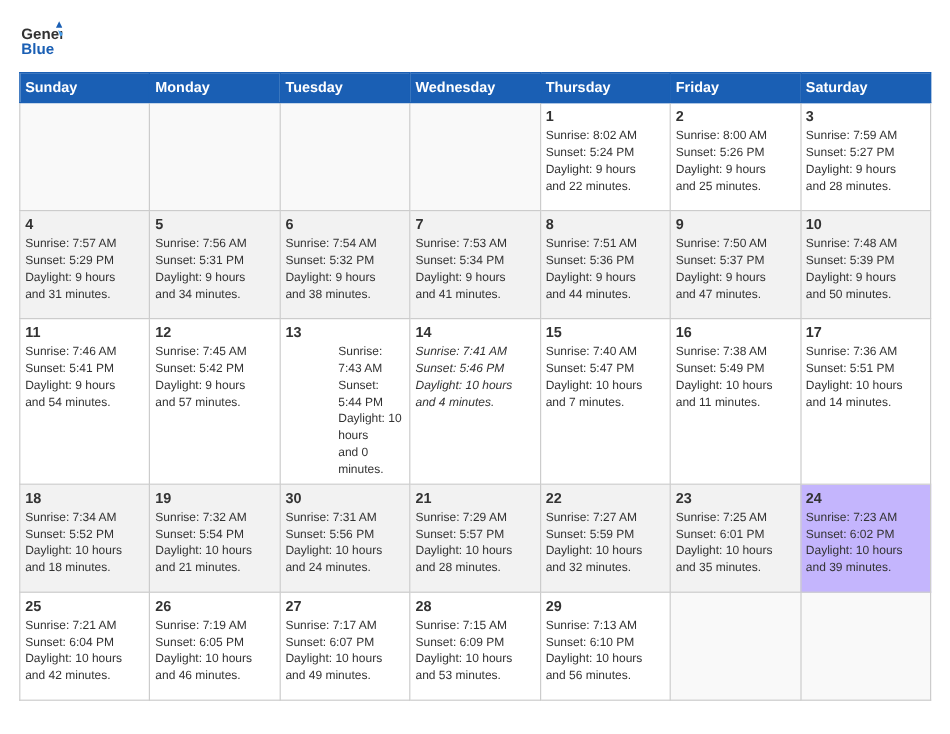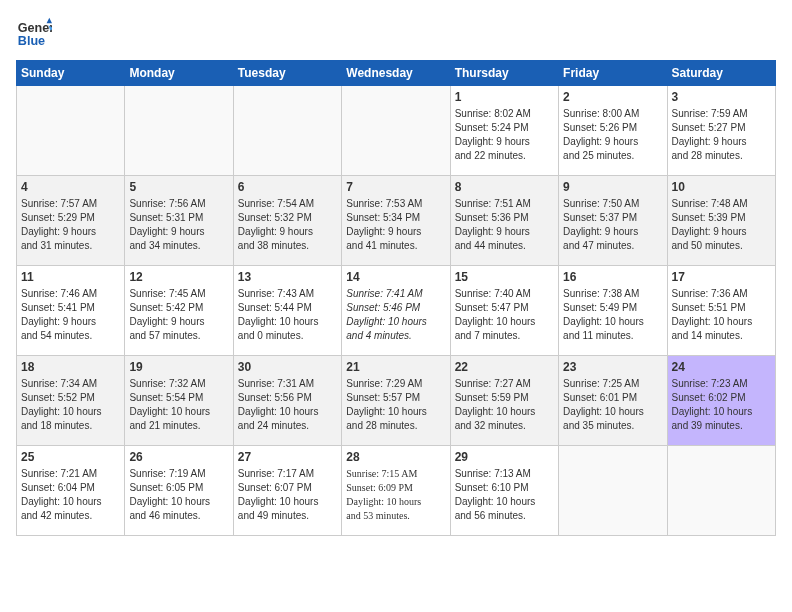--- a/index.html
+++ b/index.html
@@ -197,21 +197,21 @@
         </td>
         <td>
           <span class="day-number">12</span>
           <div class="cell-content" style="white-space: pre-line;">Sunrise: 7:45 AM
 Sunset: 5:42 PM
 Daylight: 9 hours
 and 57 minutes.</div>
         </td>
         <td>
           <span class="day-number">13</span>
-          <div class="cell-content" style="white-space: pre-line;">Sunrise: 7:43 AM
+          <div class="cell-content" style="white-space: pre-line; margin-left: 44px;">Sunrise: 7:43 AM
 Sunset: 5:44 PM
 Daylight: 10 hours
 and 0 minutes.</div>
         </td>
         <td>
           <span class="day-number">14</span>
           <div class="cell-content" style="white-space: pre-line; font-style: italic;">Sunrise: 7:41 AM
 Sunset: 5:46 PM
 Daylight: 10 hours
 and 4 minutes.</div>
@@ -306,21 +306,21 @@
         </td>
         <td>
           <span class="day-number">27</span>
           <div class="cell-content" style="white-space: pre-line;">Sunrise: 7:17 AM
 Sunset: 6:07 PM
 Daylight: 10 hours
 and 49 minutes.</div>
         </td>
         <td>
           <span class="day-number">28</span>
-          <div class="cell-content" style="white-space: pre-line; font-family: Liberation Serif, serif;">Sunrise: 7:15 AM
+          <div class="cell-content" style="white-space: pre-line;">Sunrise: 7:15 AM
 Sunset: 6:09 PM
 Daylight: 10 hours
 and 53 minutes.</div>
         </td>
         <td>
           <span class="day-number">29</span>
           <div class="cell-content" style="white-space: pre-line;">Sunrise: 7:13 AM
 Sunset: 6:10 PM
 Daylight: 10 hours
 and 56 minutes.</div>

